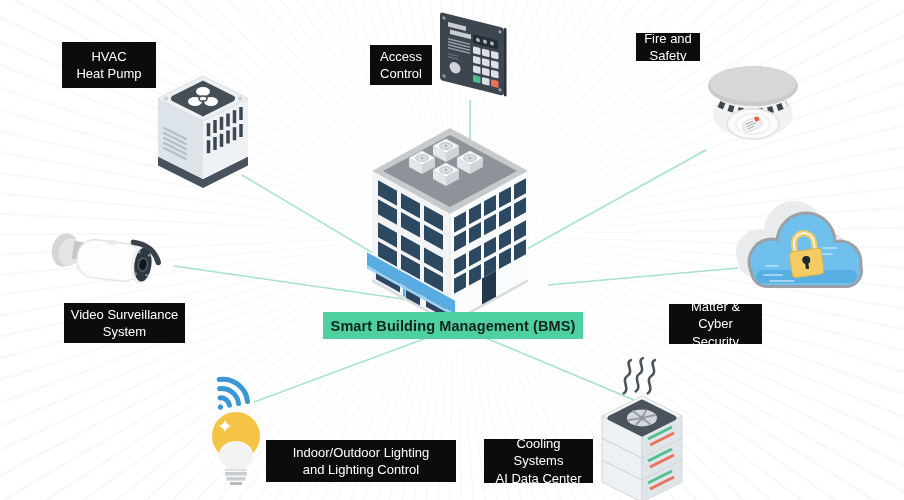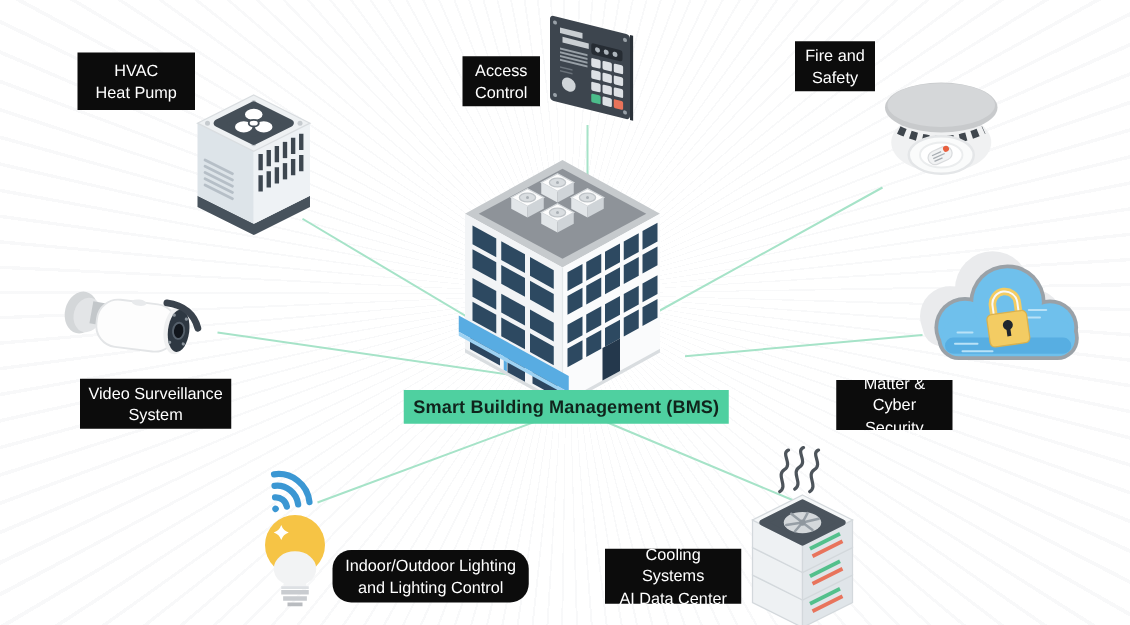--- a/index.html
+++ b/index.html
@@ -28,24 +28,24 @@
   .center-label{
     position:absolute;z-index:3;box-sizing:border-box;
     background:var(--center_label_bg,#4fd0a0);color:var(--center_label_text,#10241c);
     font-size:14.5px;font-weight:700;text-align:center;
     display:flex;align-items:center;justify-content:center;padding:2px 4px;
     letter-spacing:.1px;
   }
   
   #lbl-hvac   {left:62px;  top:42px;  width:94px; height:46px;}
   #lbl-access {left:370px; top:45px;  width:62px;  height:40px;}
-  #lbl-fire   {left:636px; top:33px;  width:64px;  height:40px;}
+  #lbl-fire   {left:636px; top:33px;  width:64px;  height:28px;}
   #lbl-camera {left:64px;  top:303px; width:121px; height:40px;text-align:center;}
   #lbl-cyber  {left:669px; top:304px; width:93px;  height:40px;text-align:center;}
-  #lbl-light  {left:266px; top:440px; width:157px; height:42px;border-radius:15px;}
+  #lbl-light  {left:266px; top:440px; width:190px; height:42px;}
   #lbl-cool   {left:484px; top:439px; width:109px; height:44px;}
   #lbl-bms    {left:323px; top:312px; width:260px; height:27px;}
   
   #ic-hvac    {left:148px; top:70px;}
   #ic-access  {left:428px; top:4px;}
   #ic-fire    {left:698px; top:58px;}
   #ic-camera  {left:33px;  top:214px;}
   #ic-cloud   {left:726px; top:196px;}
   #ic-bulb    {left:194px; top:378px;}
   #ic-server  {left:590px; top:356px;}

